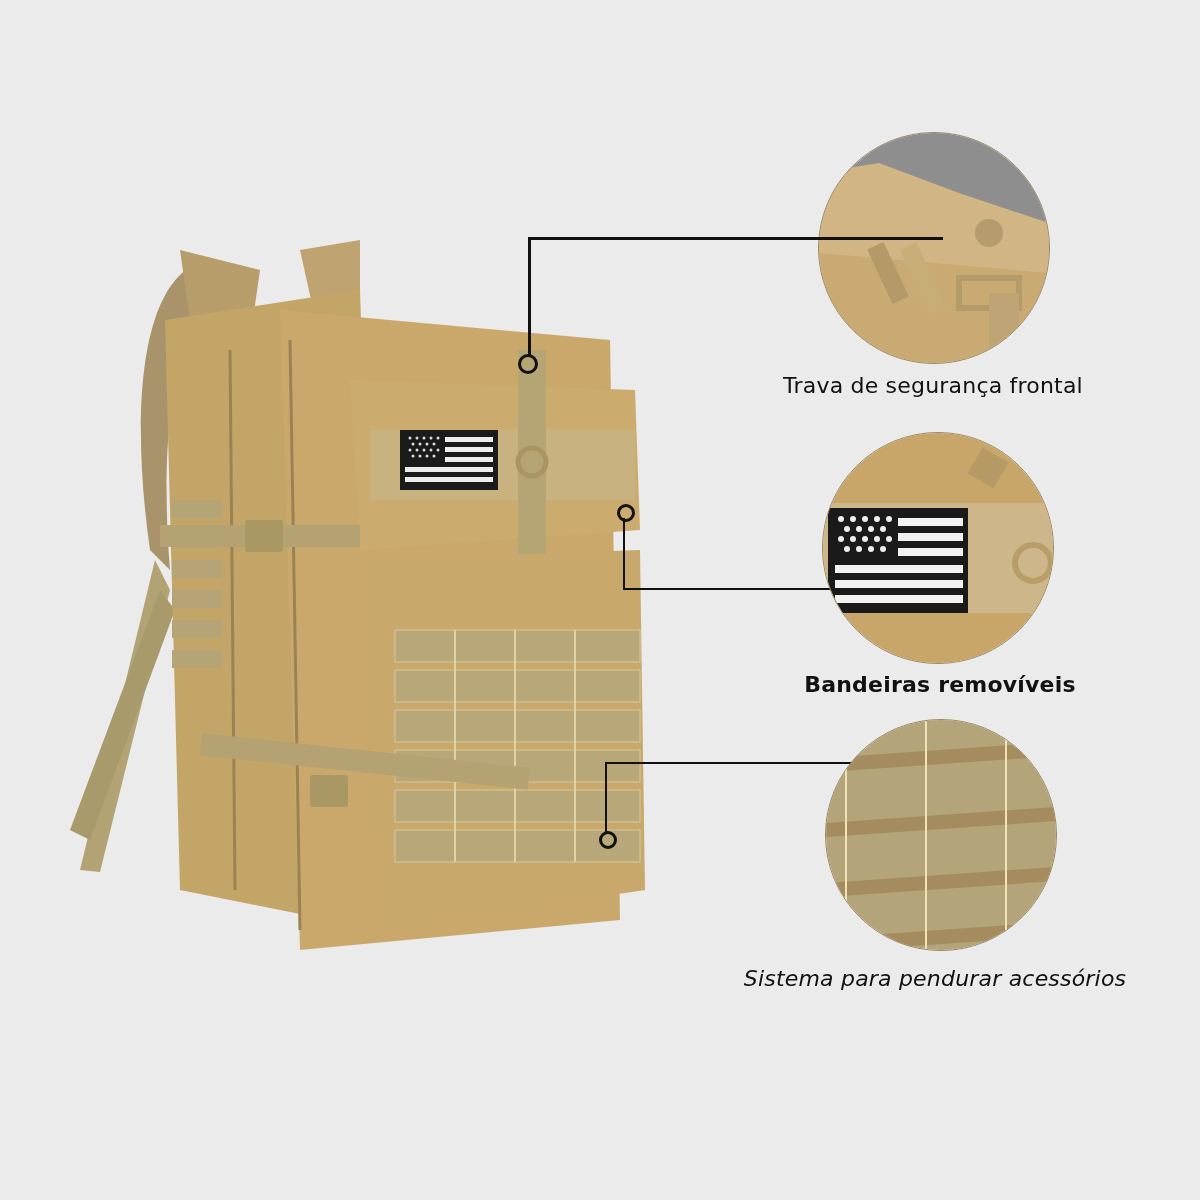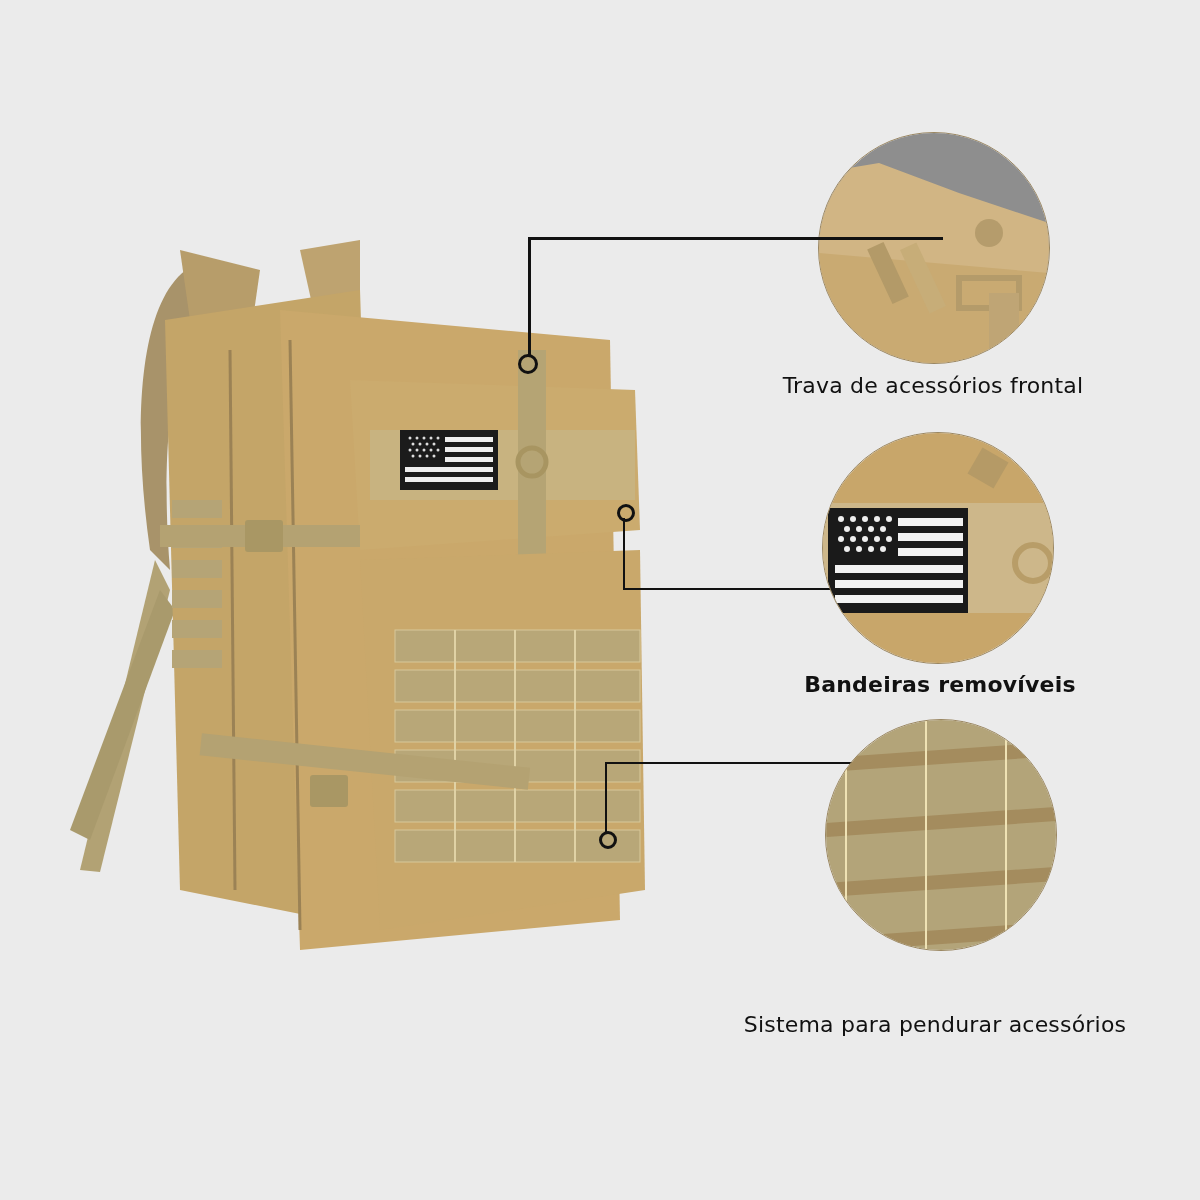--- a/index.html
+++ b/index.html
@@ -119,21 +119,21 @@
     <path d="M0 40 L 60 30 L 140 60 L 230 90 L 230 230 L 0 230 Z" fill="#d1b584"></path>
     <path d="M0 120 L 230 140 L 230 230 L 0 230 Z" fill="#c9aa72"></path>
     <rect x="60" y="110" width="18" height="60" fill="#b39a68" transform="rotate(-25 69 140)"></rect>
     <rect x="95" y="110" width="18" height="70" fill="#c7ad78" transform="rotate(-25 104 145)"></rect>
     <rect x="140" y="145" width="60" height="30" fill="none" stroke="#b49b6a" stroke-width="6"></rect>
     <circle cx="170" cy="100" r="14" fill="#b59c6c"></circle>
     <rect x="170" y="160" width="30" height="70" fill="#bfa575"></rect>
   </svg>
 </div>
 <div class="line" style="left:818px;top:237px;width:125px;height:3px;"></div>
-<div class="label" style="left:764px;top:373px;width:338px;">Trava de acessórios frontal</div>
+<div class="label" style="left:764px;top:373px;width:338px;">Trava de segurança frontal</div>
 
 <div class="dot" style="left:617px;top:504px;width:12px;height:12px;"></div>
 <div class="line" style="left:623px;top:518px;width:2px;height:71px;"></div>
 <div class="line" style="left:623px;top:588px;width:250px;height:2px;"></div>
 
 <div class="circle" style="left:822px;top:432px;width:230px;height:230px;">
   <svg width="230" height="230" viewBox="0 0 230 230">
     <rect width="230" height="230" fill="#c8a66a"></rect>
     <rect x="0" y="70" width="230" height="110" fill="#cdb78a"></rect>
     <rect x="5" y="75" width="140" height="105" fill="#1a1a1a"></rect>
@@ -184,13 +184,13 @@
       <rect x="0" y="155" width="230" height="14" transform="rotate(-4 115 162)"></rect>
       <rect x="0" y="210" width="230" height="14" transform="rotate(-4 115 217)"></rect>
     </g>
     <g stroke="#efe2b4" stroke-width="2">
       <line x1="100" y1="0" x2="100" y2="230"></line>
       <line x1="180" y1="0" x2="180" y2="230"></line>
       <line x1="20" y1="0" x2="20" y2="230"></line>
     </g>
   </svg>
 </div>
-<div class="label" style="left:720px;top:1012px;width:430px;">Sistema para pendurar acessórios</div>
+<div class="label" style="left:720px;top:966px;width:430px;font-style:italic;">Sistema para pendurar acessórios</div>
 
 </body></html>

